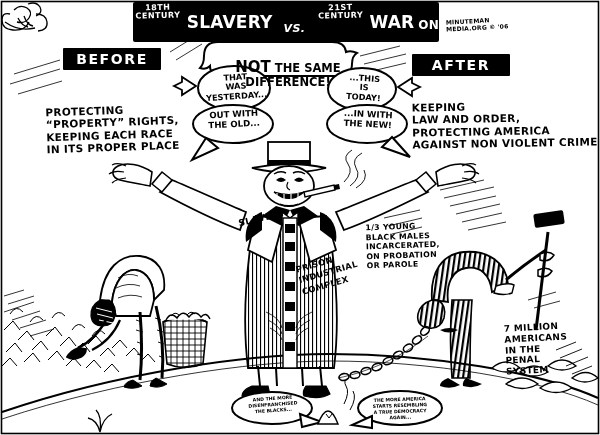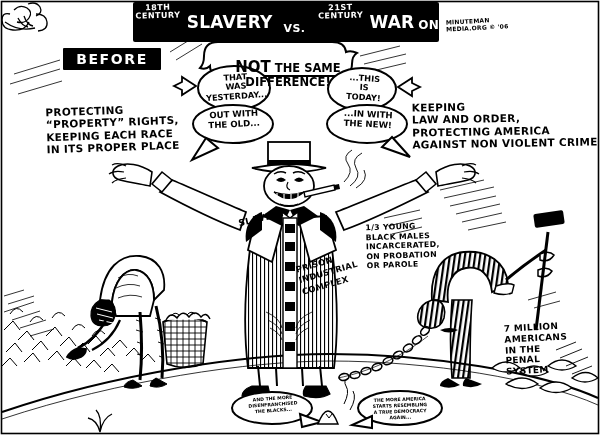--- a/index.html
+++ b/index.html
@@ -57,21 +57,21 @@
   .kicker {
     font-size: 8px; letter-spacing: 0.5px; text-transform: uppercase;
     transform: translateY(-11px) rotate(-1.5deg); display: inline-block;
   }
   .headline {
     font-size: 17px; letter-spacing: 0.2px; text-transform: uppercase;
     display: inline-block;
   }
   .vs {
     font-size: 11px; letter-spacing: 0.4px; padding: 0 7px;
-    transform: translateY(3px); display: inline-block;
+    transform: translateY(3px); display: inline-block; font-style: italic;
   }
   .small-head { font-size: 12px; }
   #before-label, #after-label {
     width: 98px; height: 22px; border-radius: 1px;
   }
   #before-label { left: 63px; top: 48px; }
   #after-label  { left: 412px; top: 54px; }
   #before-label .b-line, #after-label .b-line {
     font-size: 14px; letter-spacing: 1.6px;
   }
@@ -407,20 +407,23 @@
   
   <div class="banner" id="before-label">
     <span class="b-line">BEFORE</span>
   </div>
   <div class="txt" id="before-text">PROTECTING
 “PROPERTY” RIGHTS,
 KEEPING EACH RACE
 IN ITS PROPER PLACE</div>
 
   
+  <div class="banner" id="after-label">
+    <span class="b-line">AFTER</span>
+  </div>
   <div class="txt" id="after-text">KEEPING
 LAW AND ORDER,
 PROTECTING AMERICA
 AGAINST NON VIOLENT CRIME</div>
 
   
   <div class="bub-txt" id="bub-main">
     <span class="em">NOT</span><span> THE SAME
 DIFFERENCE!</span>
   </div>

